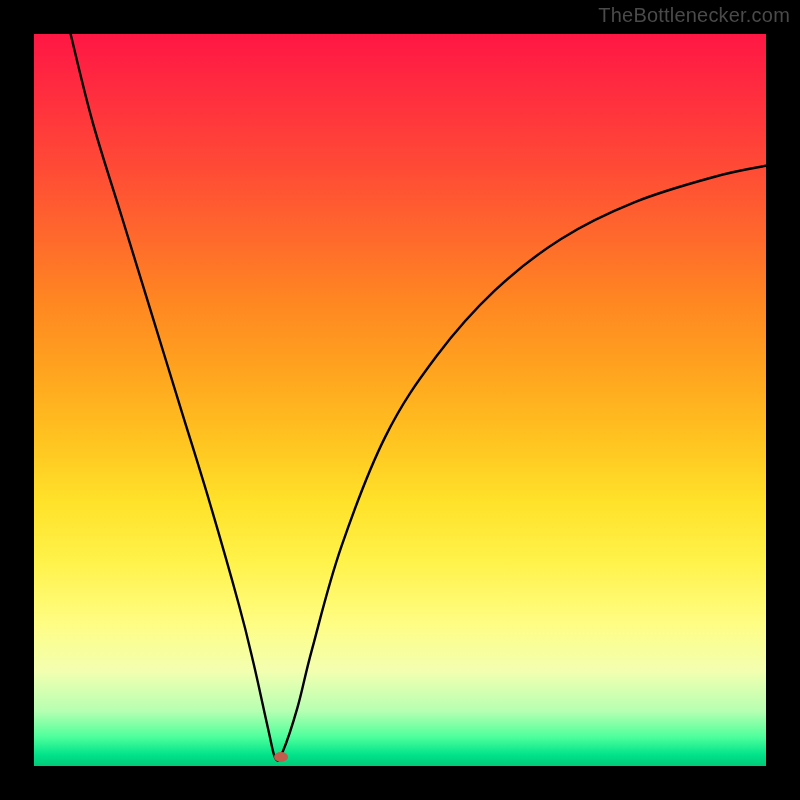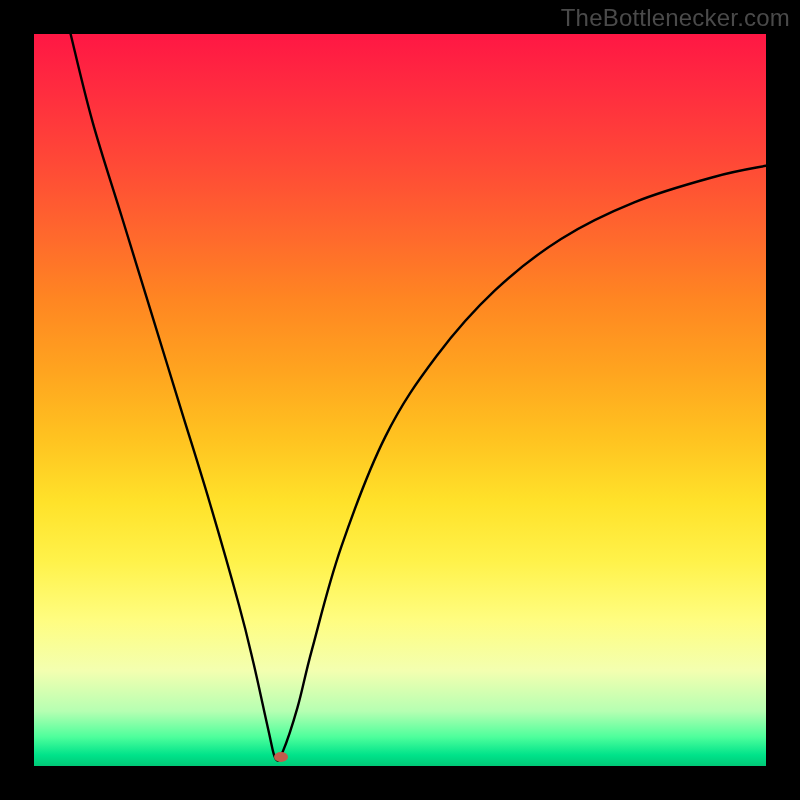--- a/index.html
+++ b/index.html
@@ -9,21 +9,21 @@
     background: #000;
     position: relative;
     overflow: hidden;
     font-family: Arial, Helvetica, sans-serif;
   }
   .watermark {
     position: absolute;
     top: 4px;
     right: 10px;
     color: #4a4a4a;
-    font-size: 24px;
+    font-size: 20px;
     z-index: 3;
     letter-spacing: 0.2px;
   }
   .plot-area {
     position: absolute;
     left: 34px;
     top: 34px;
     width: 732px;
     height: 732px;
     background: linear-gradient(to bottom,

